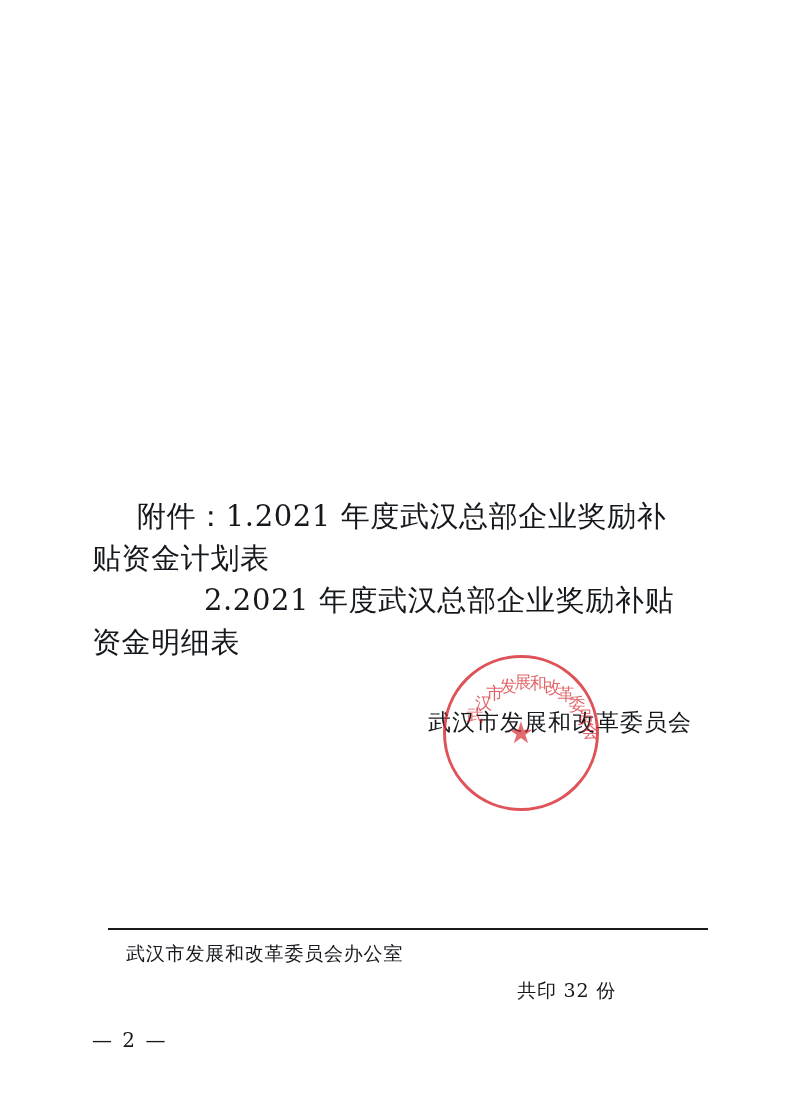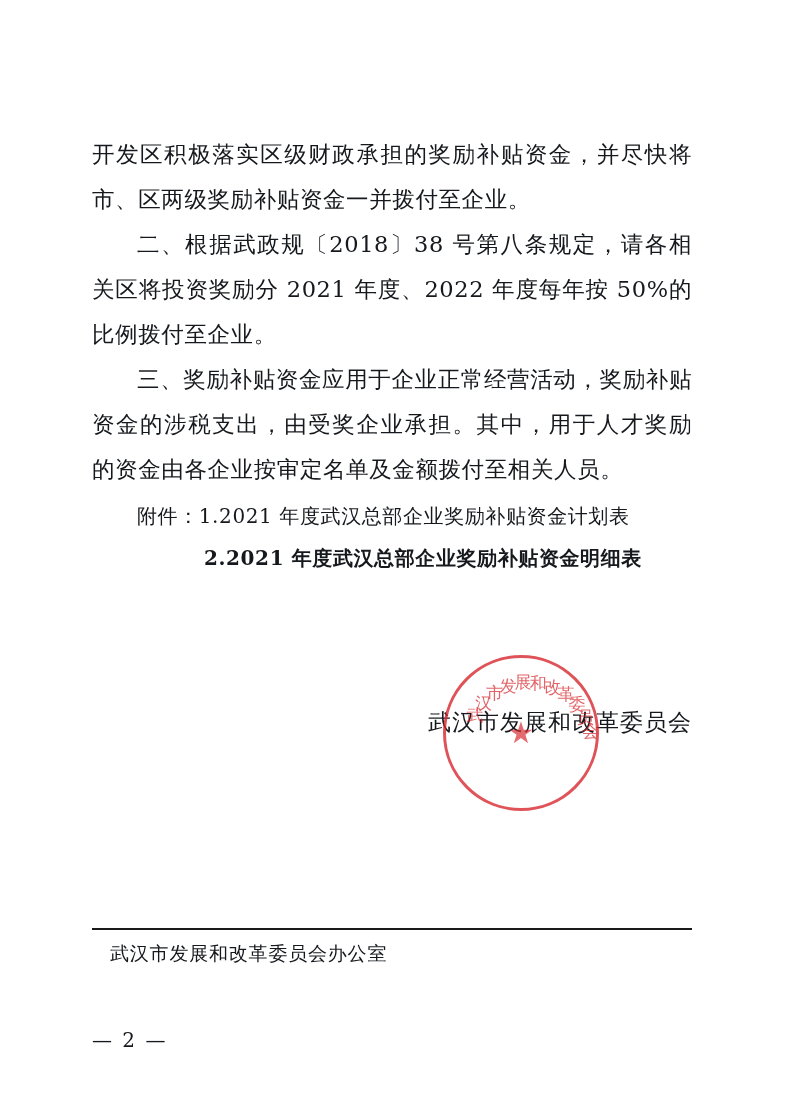--- a/index.html
+++ b/index.html
@@ -39,32 +39,31 @@
   .indent {
     text-indent: 45px;
   }
   .attach-block {
     position: absolute;
     left: 92px;
     top: 495px;
     width: 600px;
   }
   .attach-line {
-    font-size: 20px;
+    font-size: 29px;
     line-height: 42px;
     letter-spacing: 0.6px;
     margin: 0;
     color: #15181c;
   }
   .attach-line.first {
     text-indent: 45px;
   }
   .attach-line.second {
     text-indent: 112px;
-    font-weight: bold;
   }
   .signature {
     position: absolute;
     right: 95px;
     top: 700px;
     width: 320px;
     text-align: right;
   }
   .sig-line {
     font-size: 23px;
@@ -110,21 +109,21 @@
     top: 50%;
     font-size: 17px;
     color: #d6232a;
     font-family: "DejaVu Serif", "Liberation Serif", serif;
     transform-origin: 0 0;
     white-space: nowrap;
     opacity: 0.9;
   }
   .footer {
     position: absolute;
-    left: 92px;
+    left: 108px;
     top: 928px;
     width: 600px;
   }
   .footer-rule {
     width: 600px;
     height: 1.5px;
     background: #1a1a1a;
     margin: 0 0 6px 0;
   }
   .footer-row {
@@ -156,25 +155,20 @@
     font-size: 20px;
     letter-spacing: 2px;
     color: #15181c;
   }
 </style>
 </head>
 <body>
 
 <div class="page">
 
-  <div class="body-text">
-    <p class="para">开发区积极落实区级财政承担的奖励补贴资金，并尽快将市、区两级奖励补贴资金一并拨付至企业。</p>
-    <p class="para indent">二、根据武政规〔2018〕38 号第八条规定，请各相关区将投资奖励分 2021 年度、2022 年度每年按 50%的比例拨付至企业。</p>
-    <p class="para indent">三、奖励补贴资金应用于企业正常经营活动，奖励补贴资金的涉税支出，由受奖企业承担。其中，用于人才奖励的资金由各企业按审定名单及金额拨付至相关人员。</p>
-  </div>
 
   <div class="attach-block">
     <p class="attach-line first">附件：1.2021 年度武汉总部企业奖励补贴资金计划表</p>
     <p class="attach-line second">2.2021 年度武汉总部企业奖励补贴资金明细表</p>
   </div>
 
   <div class="signature">
     <p class="sig-line">武汉市发展和改革委员会</p>
   </div>
 
@@ -193,17 +187,18 @@
       <span style="transform: rotate(78deg) translate(0,-62px) rotate(-78deg);">会</span>
     </div>
     <div class="seal-star">★</div>
   </div>
 
   <div class="footer">
     <div class="footer-rule"></div>
     <div class="footer-row">
       <div class="footer-left">武汉市发展和改革委员会办公室</div>
     </div>
+    <div class="footer-count">共印 32 份</div>
   </div>
 
   <div class="page-number">— 2 —</div>
 
 </div>
 
 </body></html>

